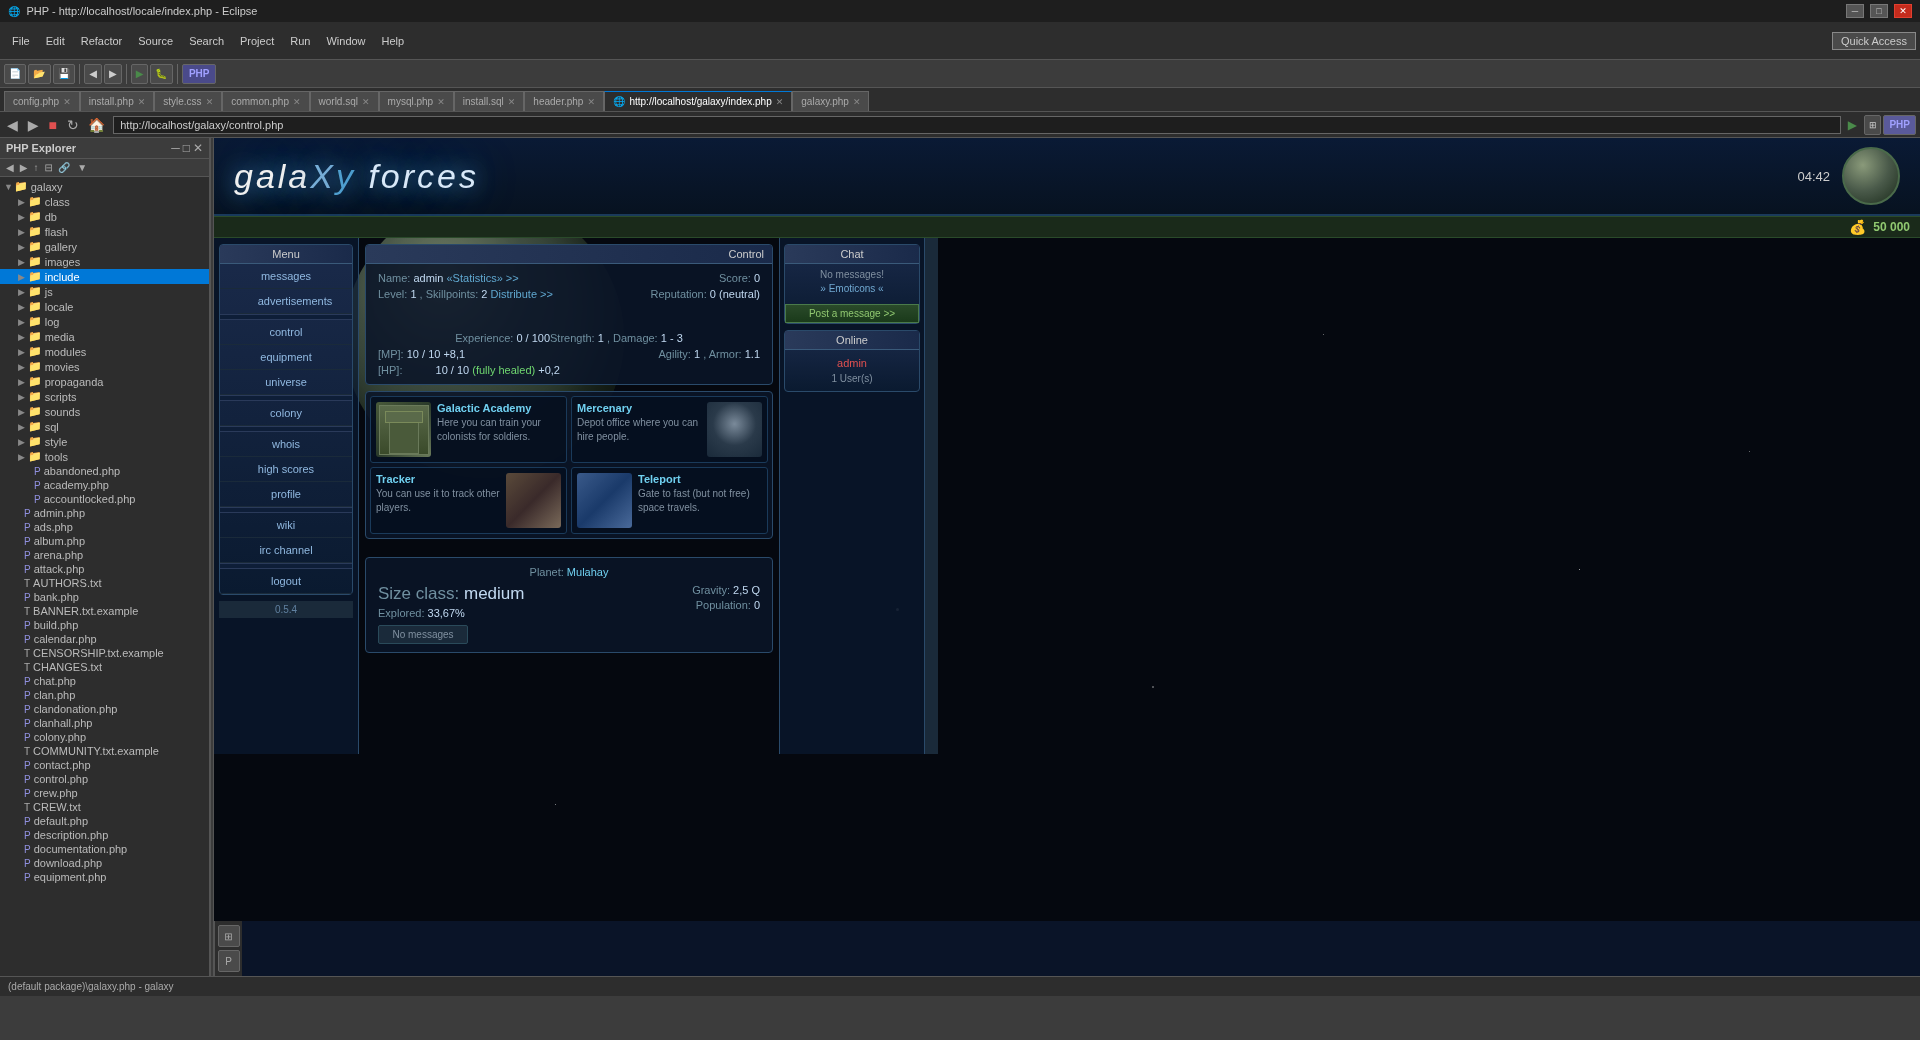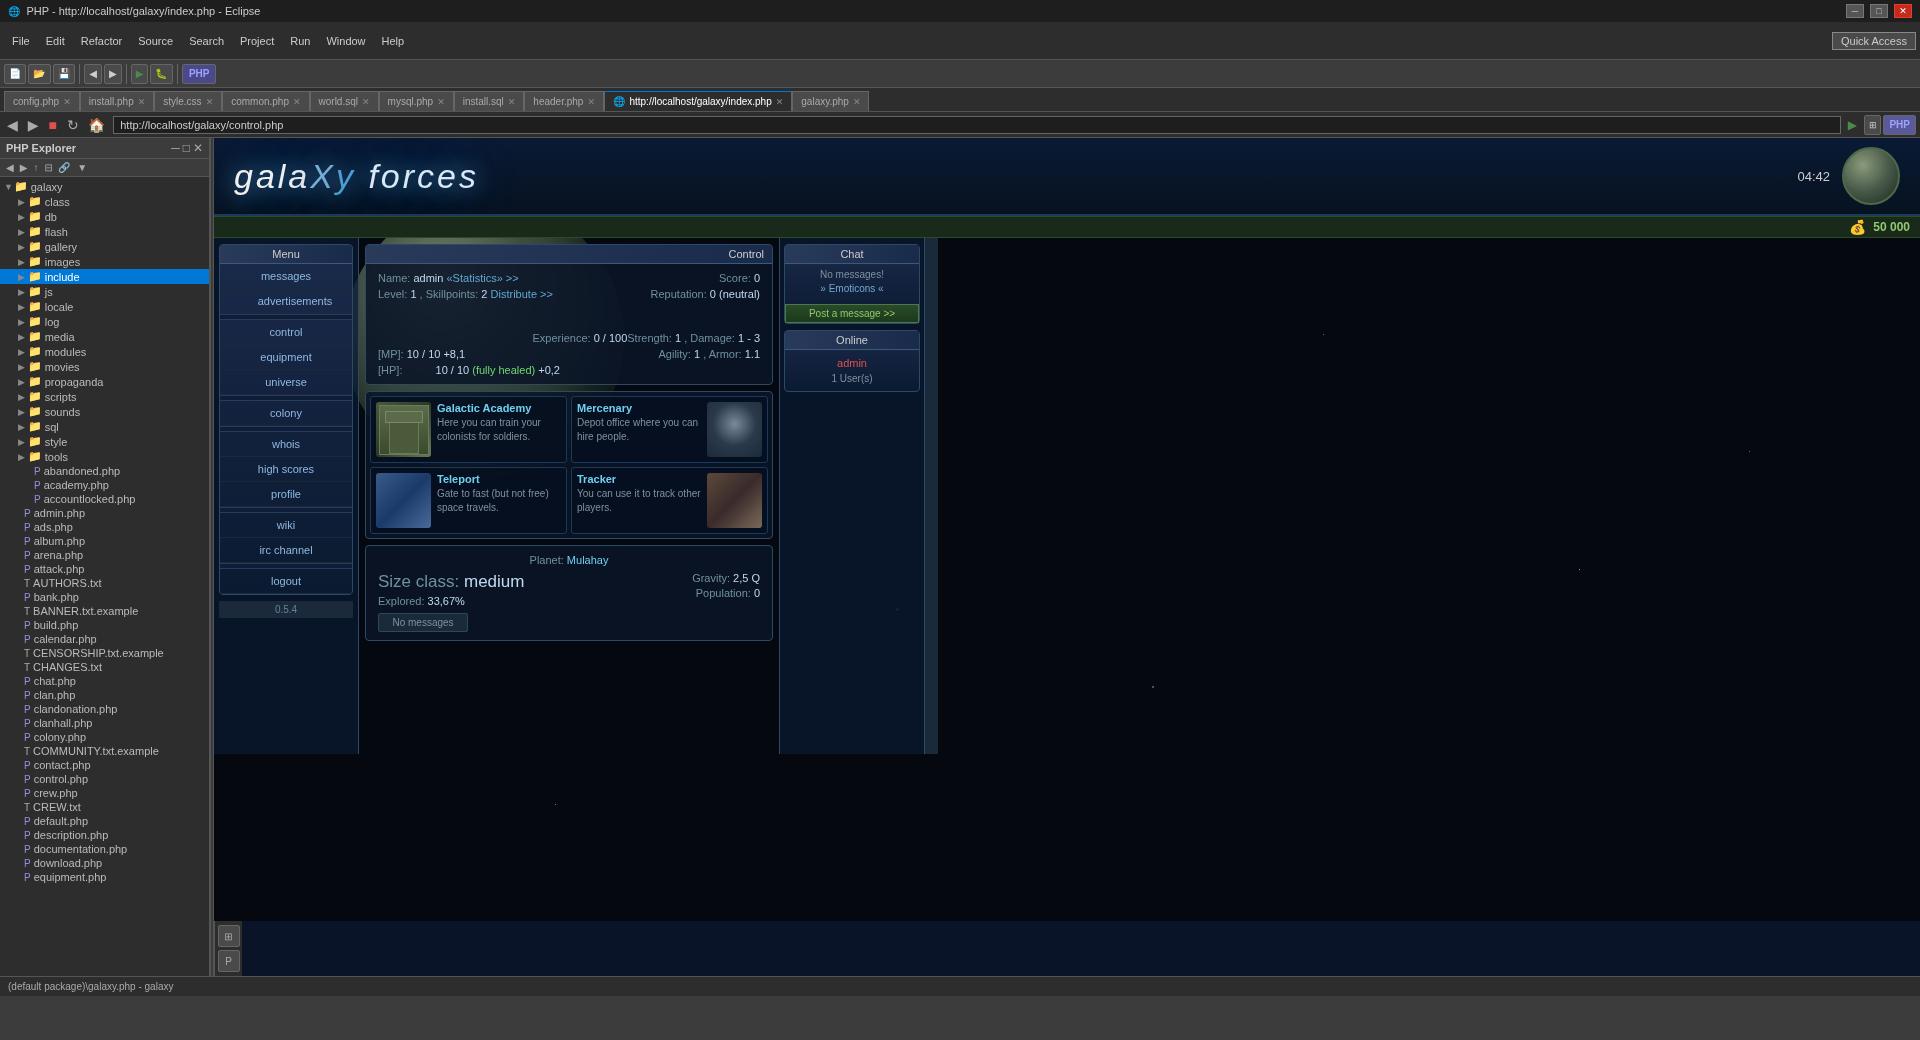--- a/index.html
+++ b/index.html
@@ -94,21 +94,21 @@
     .loc-thumb { width: 55px; height: 55px; border-radius: 3px; flex-shrink: 0; }
     .loc-thumb.academy { background: linear-gradient(135deg, #4a5a3a, #2a3a2a, #6a7a5a); }
     .loc-thumb.mercenary { background: radial-gradient(circle at 50% 40%, #7a8a9a, #2a3a4a, #1a2a3a); }
     .loc-thumb.teleport { background: linear-gradient(135deg, #3a5a8a, #1a3a6a, #4a6a9a); }
     .loc-thumb.tracker { background: linear-gradient(135deg, #5a4a3a, #3a2a2a, #7a6a5a); }
     .loc-info { flex: 1; }
     .loc-title { color: #70d0f0; font-size: 11px; font-weight: bold; margin-bottom: 2px; }
     .loc-desc { color: #8090a0; font-size: 10px; line-height: 1.4; }
 
     
-    #planet-panel { background: rgba(10, 20, 40, 0.9); border: 1px solid #2a4a6a; border-radius: 4px; padding: 8px 12px; }
+    #planet-panel { background: rgba(10, 20, 40, 0.9); border: 1px solid #2a4a6a; border-radius: 4px; padding: 8px 12px; margin-top: 12px; }
     .planet-title { color: #c0d8f0; font-size: 11px; margin-bottom: 6px; }
 
     
     #right-panel { width: 140px; background: rgba(10, 25, 50, 0.85); border-left: 1px solid #2a4a6a; display: flex; flex-direction: column; gap: 6px; padding: 6px 4px; }
     #chat-box { background: linear-gradient(180deg, #1a2a4a, #0a1a30); border: 1px solid #2a4a6a; border-radius: 4px; flex: 0 0 auto; }
     #chat-box .box-title { background: linear-gradient(90deg, #2a3a5a, #1a2a4a); color: #ccc; text-align: center; padding: 3px; font-size: 11px; border-bottom: 1px solid #3a5a7a; }
     .chat-content { padding: 4px; font-size: 10px; color: #8090a0; min-height: 40px; }
 
     #online-box { background: linear-gradient(180deg, #1a2a4a, #0a1a30); border: 1px solid #2a4a6a; border-radius: 4px; }
     #online-box .box-title { background: linear-gradient(90deg, #2a3a5a, #1a2a4a); color: #ccc; text-align: center; padding: 3px; font-size: 11px; border-bottom: 1px solid #3a5a7a; }
@@ -127,21 +127,21 @@
 
     
     #eclipse-right { width: 30px; background: #2d2d2d; border-left: 1px solid #555; display: flex; flex-direction: column; align-items: center; padding: 4px 2px; gap: 2px; }
     .e-icon { width: 22px; height: 22px; background: #4a4a4a; border: 1px solid #666; color: #aaa; font-size: 10px; display: flex; align-items: center; justify-content: center; cursor: pointer; border-radius: 2px; }
   </style>
 </head>
 <body>
 
 <div id="title-bar">
   <span class="icon">🌐</span>
-  <span>PHP - http://localhost/galaxy/index.php - Eclipse</span>
+  <span>PHP - http://localhost/locale/index.php - Eclipse</span>
   <div style="margin-left:auto;display:flex;gap:6px;">
     <button style="background:#555;border:1px solid #777;color:#ccc;width:18px;height:14px;font-size:9px;cursor:pointer;padding:0;line-height:1;">─</button>
     <button style="background:#555;border:1px solid #777;color:#ccc;width:18px;height:14px;font-size:9px;cursor:pointer;padding:0;">□</button>
     <button style="background:#c42b1c;border:1px solid #e04030;color:#fff;width:18px;height:14px;font-size:9px;cursor:pointer;padding:0;">✕</button>
   </div>
 </div>
 
 <div id="menu-bar">
   <span>File</span>
   <span>Edit</span>
@@ -556,21 +556,21 @@
                   <span style="color:#c0d8f0;">1</span>
                   <span style="color:#7090a0;">, Skillpoints: </span>
                   <span style="color:#c0d8f0;">2</span>
                   <span style="color:#60a8d0;cursor:pointer;"> Distribute &gt;&gt;</span>
                 </div>
                 <div style="color:#90b8e0;font-size:11px;text-align:right;">
                   <span style="color:#7090a0;">Reputation: </span>
                   <span style="color:#c0d8f0;">0 (neutral)</span>
                 </div>
               </div>
-              <div style="display:flex;justify-content:flex-end;margin-bottom:4px;margin-top:32px;">
+              <div style="display:flex;justify-content:center;margin-bottom:4px;margin-top:32px;">
                 <div style="color:#90b8e0;font-size:11px;">
                   <span style="color:#7090a0;">Experience: </span>
                   <span style="color:#c0d8f0;">0 / 100</span>
                 </div>
                 <div style="color:#90b8e0;font-size:11px;text-align:right;">
                   <span style="color:#7090a0;">Strength: </span>
                   <span style="color:#c0d8f0;">1</span>
                   <span style="color:#7090a0;">, Damage: </span>
                   <span style="color:#c0d8f0;">1 - 3</span>
                 </div>
@@ -614,32 +614,32 @@
             </div>
             <div class="loc-tile" style="display:flex;align-items:flex-start;gap:6px;padding:5px;background:rgba(5,15,30,0.8);border:1px solid #1a3a5a;border-radius:3px;cursor:pointer;">
               <div class="loc-info" style="flex:1;text-align:left;">
                 <div class="loc-title" style="color:#70d0f0;font-size:11px;font-weight:bold;margin-bottom:2px;">Mercenary</div>
                 <div class="loc-desc" style="color:#8090a0;font-size:10px;line-height:1.4;">Depot office where you can hire people.</div>
               </div>
               <div class="loc-thumb mercenary" style="width:55px;height:55px;border-radius:3px;flex-shrink:0;background:radial-gradient(circle at 50% 40%,#7a8a9a,#2a3a4a,#1a2a3a);"></div>
             </div>
 
             <div class="loc-tile" style="display:flex;align-items:flex-start;gap:6px;padding:5px;background:rgba(5,15,30,0.8);border:1px solid #1a3a5a;border-radius:3px;cursor:pointer;">
+              <div class="loc-info" style="flex:1;text-align:left;">
+                <div class="loc-title" style="color:#70d0f0;font-size:11px;font-weight:bold;margin-bottom:2px;">Tracker</div>
+                <div class="loc-desc" style="color:#8090a0;font-size:10px;line-height:1.4;">You can use it to track other players.</div>
+              </div>
+              <div class="loc-thumb tracker" style="width:55px;height:55px;border-radius:3px;flex-shrink:0;background:linear-gradient(135deg,#5a4a3a,#3a2a2a,#7a6a5a);"></div>
+            </div>
+            <div class="loc-tile" style="display:flex;align-items:flex-start;gap:6px;padding:5px;background:rgba(5,15,30,0.8);border:1px solid #1a3a5a;border-radius:3px;cursor:pointer;">
               <div class="loc-thumb teleport" style="width:55px;height:55px;border-radius:3px;flex-shrink:0;background:linear-gradient(135deg,#3a5a8a,#1a3a6a,#4a6a9a);"></div>
               <div class="loc-info" style="flex:1;">
                 <div class="loc-title" style="color:#70d0f0;font-size:11px;font-weight:bold;margin-bottom:2px;">Teleport</div>
                 <div class="loc-desc" style="color:#8090a0;font-size:10px;line-height:1.4;">Gate to fast (but not free) space travels.</div>
               </div>
-            </div>
-            <div class="loc-tile" style="display:flex;align-items:flex-start;gap:6px;padding:5px;background:rgba(5,15,30,0.8);border:1px solid #1a3a5a;border-radius:3px;cursor:pointer;">
-              <div class="loc-info" style="flex:1;text-align:left;">
-                <div class="loc-title" style="color:#70d0f0;font-size:11px;font-weight:bold;margin-bottom:2px;">Tracker</div>
-                <div class="loc-desc" style="color:#8090a0;font-size:10px;line-height:1.4;">You can use it to track other players.</div>
-              </div>
-              <div class="loc-thumb tracker" style="width:55px;height:55px;border-radius:3px;flex-shrink:0;background:linear-gradient(135deg,#5a4a3a,#3a2a2a,#7a6a5a);"></div>
             </div>
           </div>
 
           <div id="planet-panel" style="background:rgba(10,20,40,0.88);border:1px solid #2a4a6a;border-radius:4px;padding:8px 12px;">
             <div class="planet-title" style="color:#c0d8f0;font-size:11px;margin-bottom:6px;text-align:center;">
               <span style="color:#7090a0;">Planet: </span>
               <span style="color:#70d0f0;">Mulahay</span>
             </div>
             <div style="display:flex;justify-content:space-between;">
               <div>

